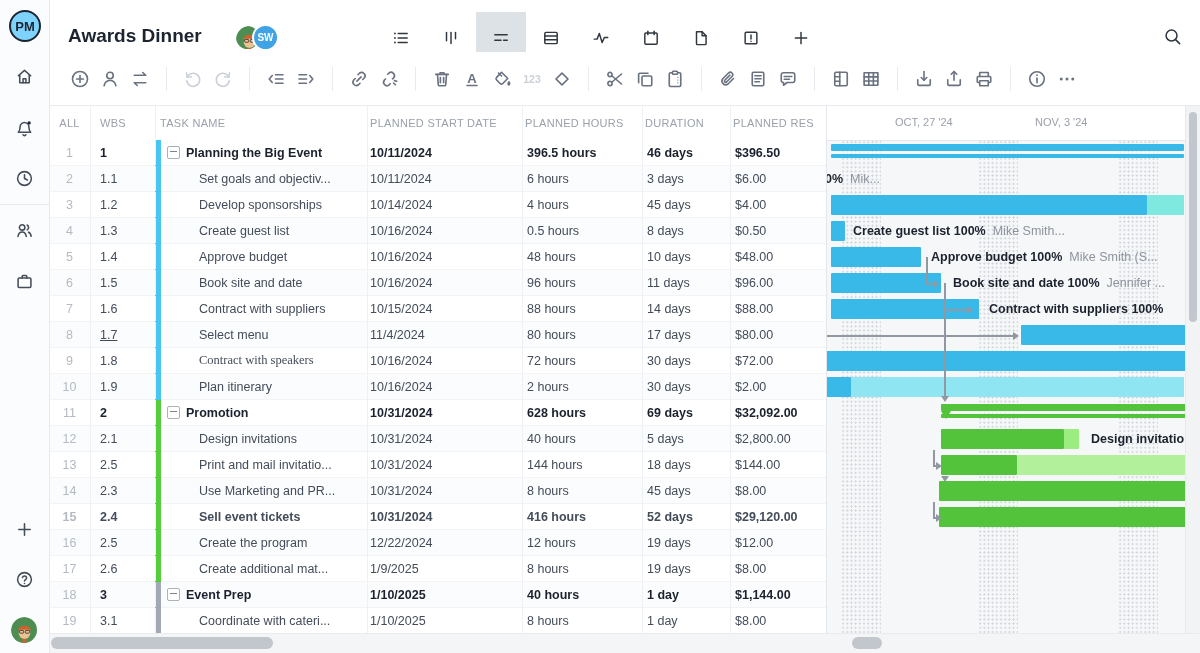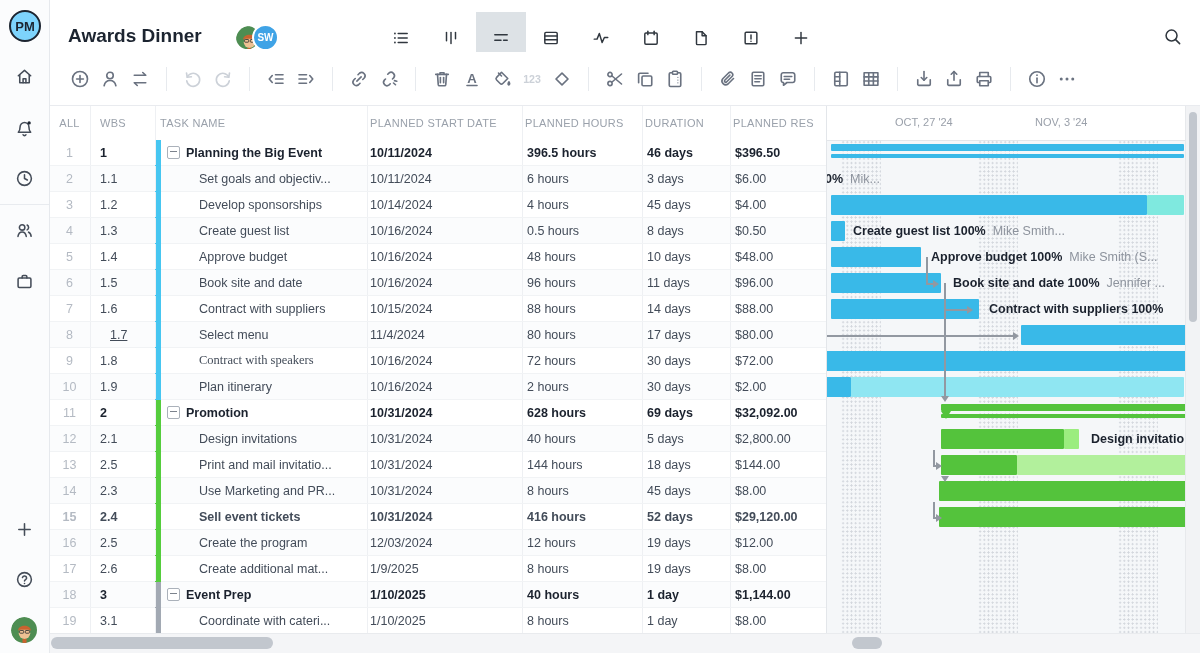--- a/index.html
+++ b/index.html
@@ -573,21 +573,21 @@
           </div>
           <div class="colline" style="left: 41px;"></div>
           <div class="colline" style="left: 106px;"></div>
           <div class="colline" style="left: 318px;"></div>
           <div class="colline" style="left: 473px;"></div>
           <div class="colline" style="left: 593px;"></div>
           <div class="colline" style="left: 681px;"></div>
         </div>
         <div class="trow alt" style="top: 182px;">
           <div class="cell num" style="left: 0px; width: 41px;">8</div>
-          <div class="cell " style="left: 61px; width: 50px; text-decoration: underline;">1.7</div>
+          <div class="cell " style="left: 51px; width: 50px; text-decoration: underline;">1.7</div>
           <div class="cell " style="left: 321px; width: 150px;">11/4/2024</div>
           <div class="cell " style="left: 478px; width: 113px;">80 hours</div>
           <div class="cell " style="left: 598px; width: 82px;">17 days</div>
           <div class="cell " style="left: 686px; width: 91px;">$80.00</div>
           <div class="strip" style="background: rgb(70, 198, 241);"></div>
           <div class="cell" style="left: 150px; width: 168px;">
             <span>Select menu</span>
           </div>
           <div class="colline" style="left: 41px;"></div>
           <div class="colline" style="left: 106px;"></div>
@@ -719,21 +719,21 @@
           <div class="colline" style="left: 41px;"></div>
           <div class="colline" style="left: 106px;"></div>
           <div class="colline" style="left: 318px;"></div>
           <div class="colline" style="left: 473px;"></div>
           <div class="colline" style="left: 593px;"></div>
           <div class="colline" style="left: 681px;"></div>
         </div>
         <div class="trow alt" style="top: 390px;">
           <div class="cell num" style="left: 0px; width: 41px;">16</div>
           <div class="cell " style="left: 51px; width: 50px;">2.5</div>
-          <div class="cell " style="left: 321px; width: 150px;">12/03/2024</div>
+          <div class="cell " style="left: 321px; width: 150px;">12/22/2024</div>
           <div class="cell " style="left: 478px; width: 113px;">12 hours</div>
           <div class="cell " style="left: 598px; width: 82px;">19 days</div>
           <div class="cell " style="left: 686px; width: 91px;">$12.00</div>
           <div class="strip" style="background: rgb(85, 205, 61);"></div>
           <div class="cell" style="left: 150px; width: 168px;">
             <span>Create the program</span>
           </div>
           <div class="colline" style="left: 41px;"></div>
           <div class="colline" style="left: 106px;"></div>
           <div class="colline" style="left: 318px;"></div>

